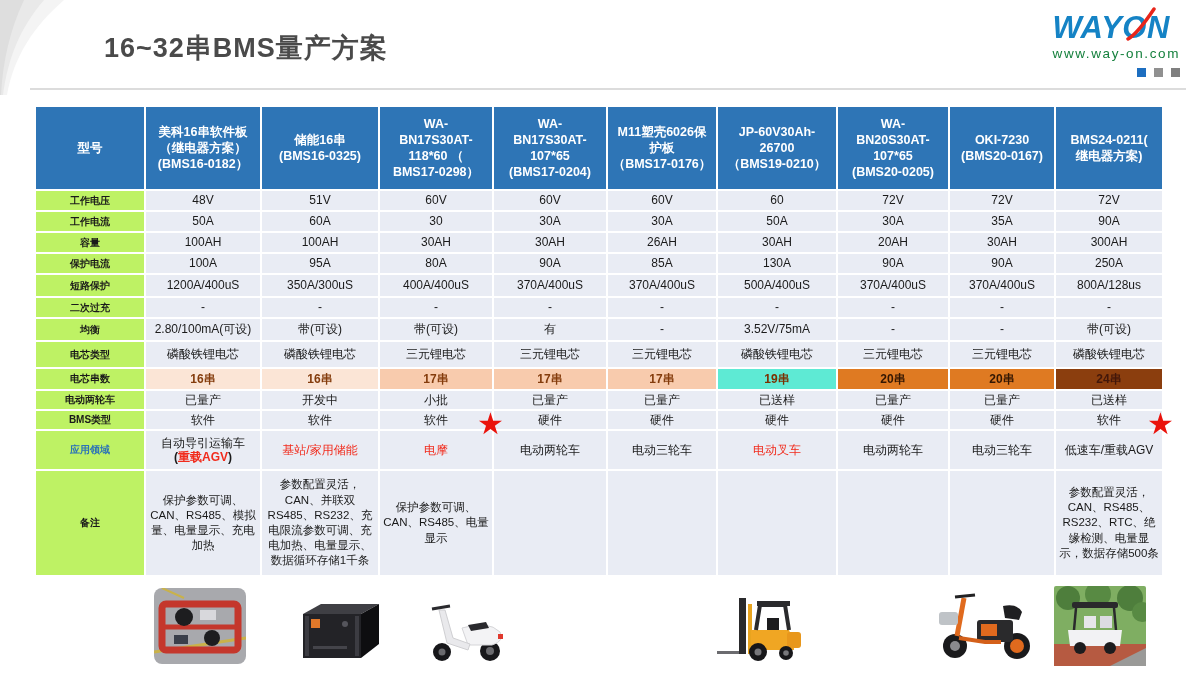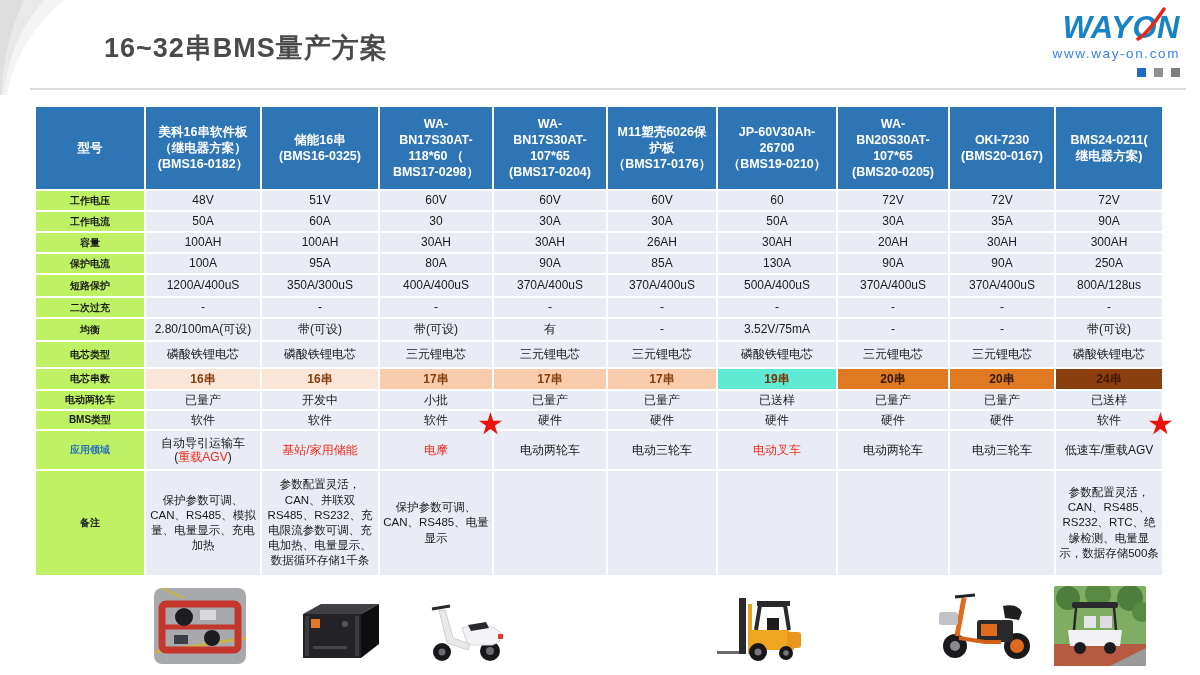--- a/index.html
+++ b/index.html
@@ -3,38 +3,38 @@
 <meta charset="utf-8">
 <style>
   html,body{margin:0;padding:0;}
   body{width:1200px;height:675px;background:#ffffff;overflow:hidden;position:relative;
        font-family:"Liberation Sans","DejaVu Sans",sans-serif;}
   .slide{position:absolute;inset:0;}
   
   .deco{position:absolute;left:0;top:0;}
   .title{position:absolute;left:104px;top:30px;font-size:27px;font-weight:700;color:#4a4a4a;letter-spacing:1px;}
   .rule{position:absolute;left:30px;right:14px;top:88px;height:2px;background:#dcdcdc;}
-  .logo{position:absolute;right:20px;top:12px;text-align:right;}
+  .logo{position:absolute;right:20px;top:12px;text-align:left;}
   .logo-word-wrap{position:relative;display:inline-block;}
   .logo-word{font-size:31px;font-weight:800;font-style:italic;color:#1583C5;line-height:1;letter-spacing:0.5px;}
   .logo-swoosh{position:absolute;right:14px;top:-5px;}
-  .logo-url{font-size:13.5px;color:#3b82f6;letter-spacing:1.6px;margin-top:3px;}
+  .logo-url{font-size:13.5px;color:#15803d;letter-spacing:1.6px;margin-top:3px;}
   .logo-squares{display:flex;gap:8px;justify-content:flex-end;margin-top:7px;}
   .sq{width:9px;height:9px;}
   
   .grid{position:absolute;left:36px;top:107px;display:grid;
         grid-template-columns:108px 114px 116px 112px 112px 108px 118px 110px 104px 106px;
         grid-template-rows:82px 19px 19px 19px 19px 21px 19px 21px 25px 20px 18px 18px 38px 104px;
         gap:2px;background:#ffffff;}
   .cell{background:#E9ECF4;display:flex;flex-direction:column;align-items:center;justify-content:center;
         text-align:center;font-size:12px;color:#1a1a1a;line-height:1.18;white-space:pre-line;padding:0 1px;box-sizing:border-box;}
   .head{background:#2E75B6;color:#ffffff;font-weight:700;font-size:12.5px;line-height:1.3;}
   .label{font-weight:700;font-size:10px;background:#bef264;}
   .red{color:#F12B1C;}
-  .sub{display:block;}
+  .sub{display:block;font-weight:bold;}
   .rel{position:relative;z-index:5;overflow:visible;}
   .star{position:absolute;right:-12px;top:-2px;font-size:30px;line-height:1;color:#EA130C;font-style:normal;}
   .notes{font-size:11.5px;line-height:1.32;padding:2px 3px;}
   
   .images{position:absolute;left:0;top:578px;width:1200px;height:92px;}
   .img{position:absolute;bottom:6px;}
 </style>
 </head>
 <body>
 

